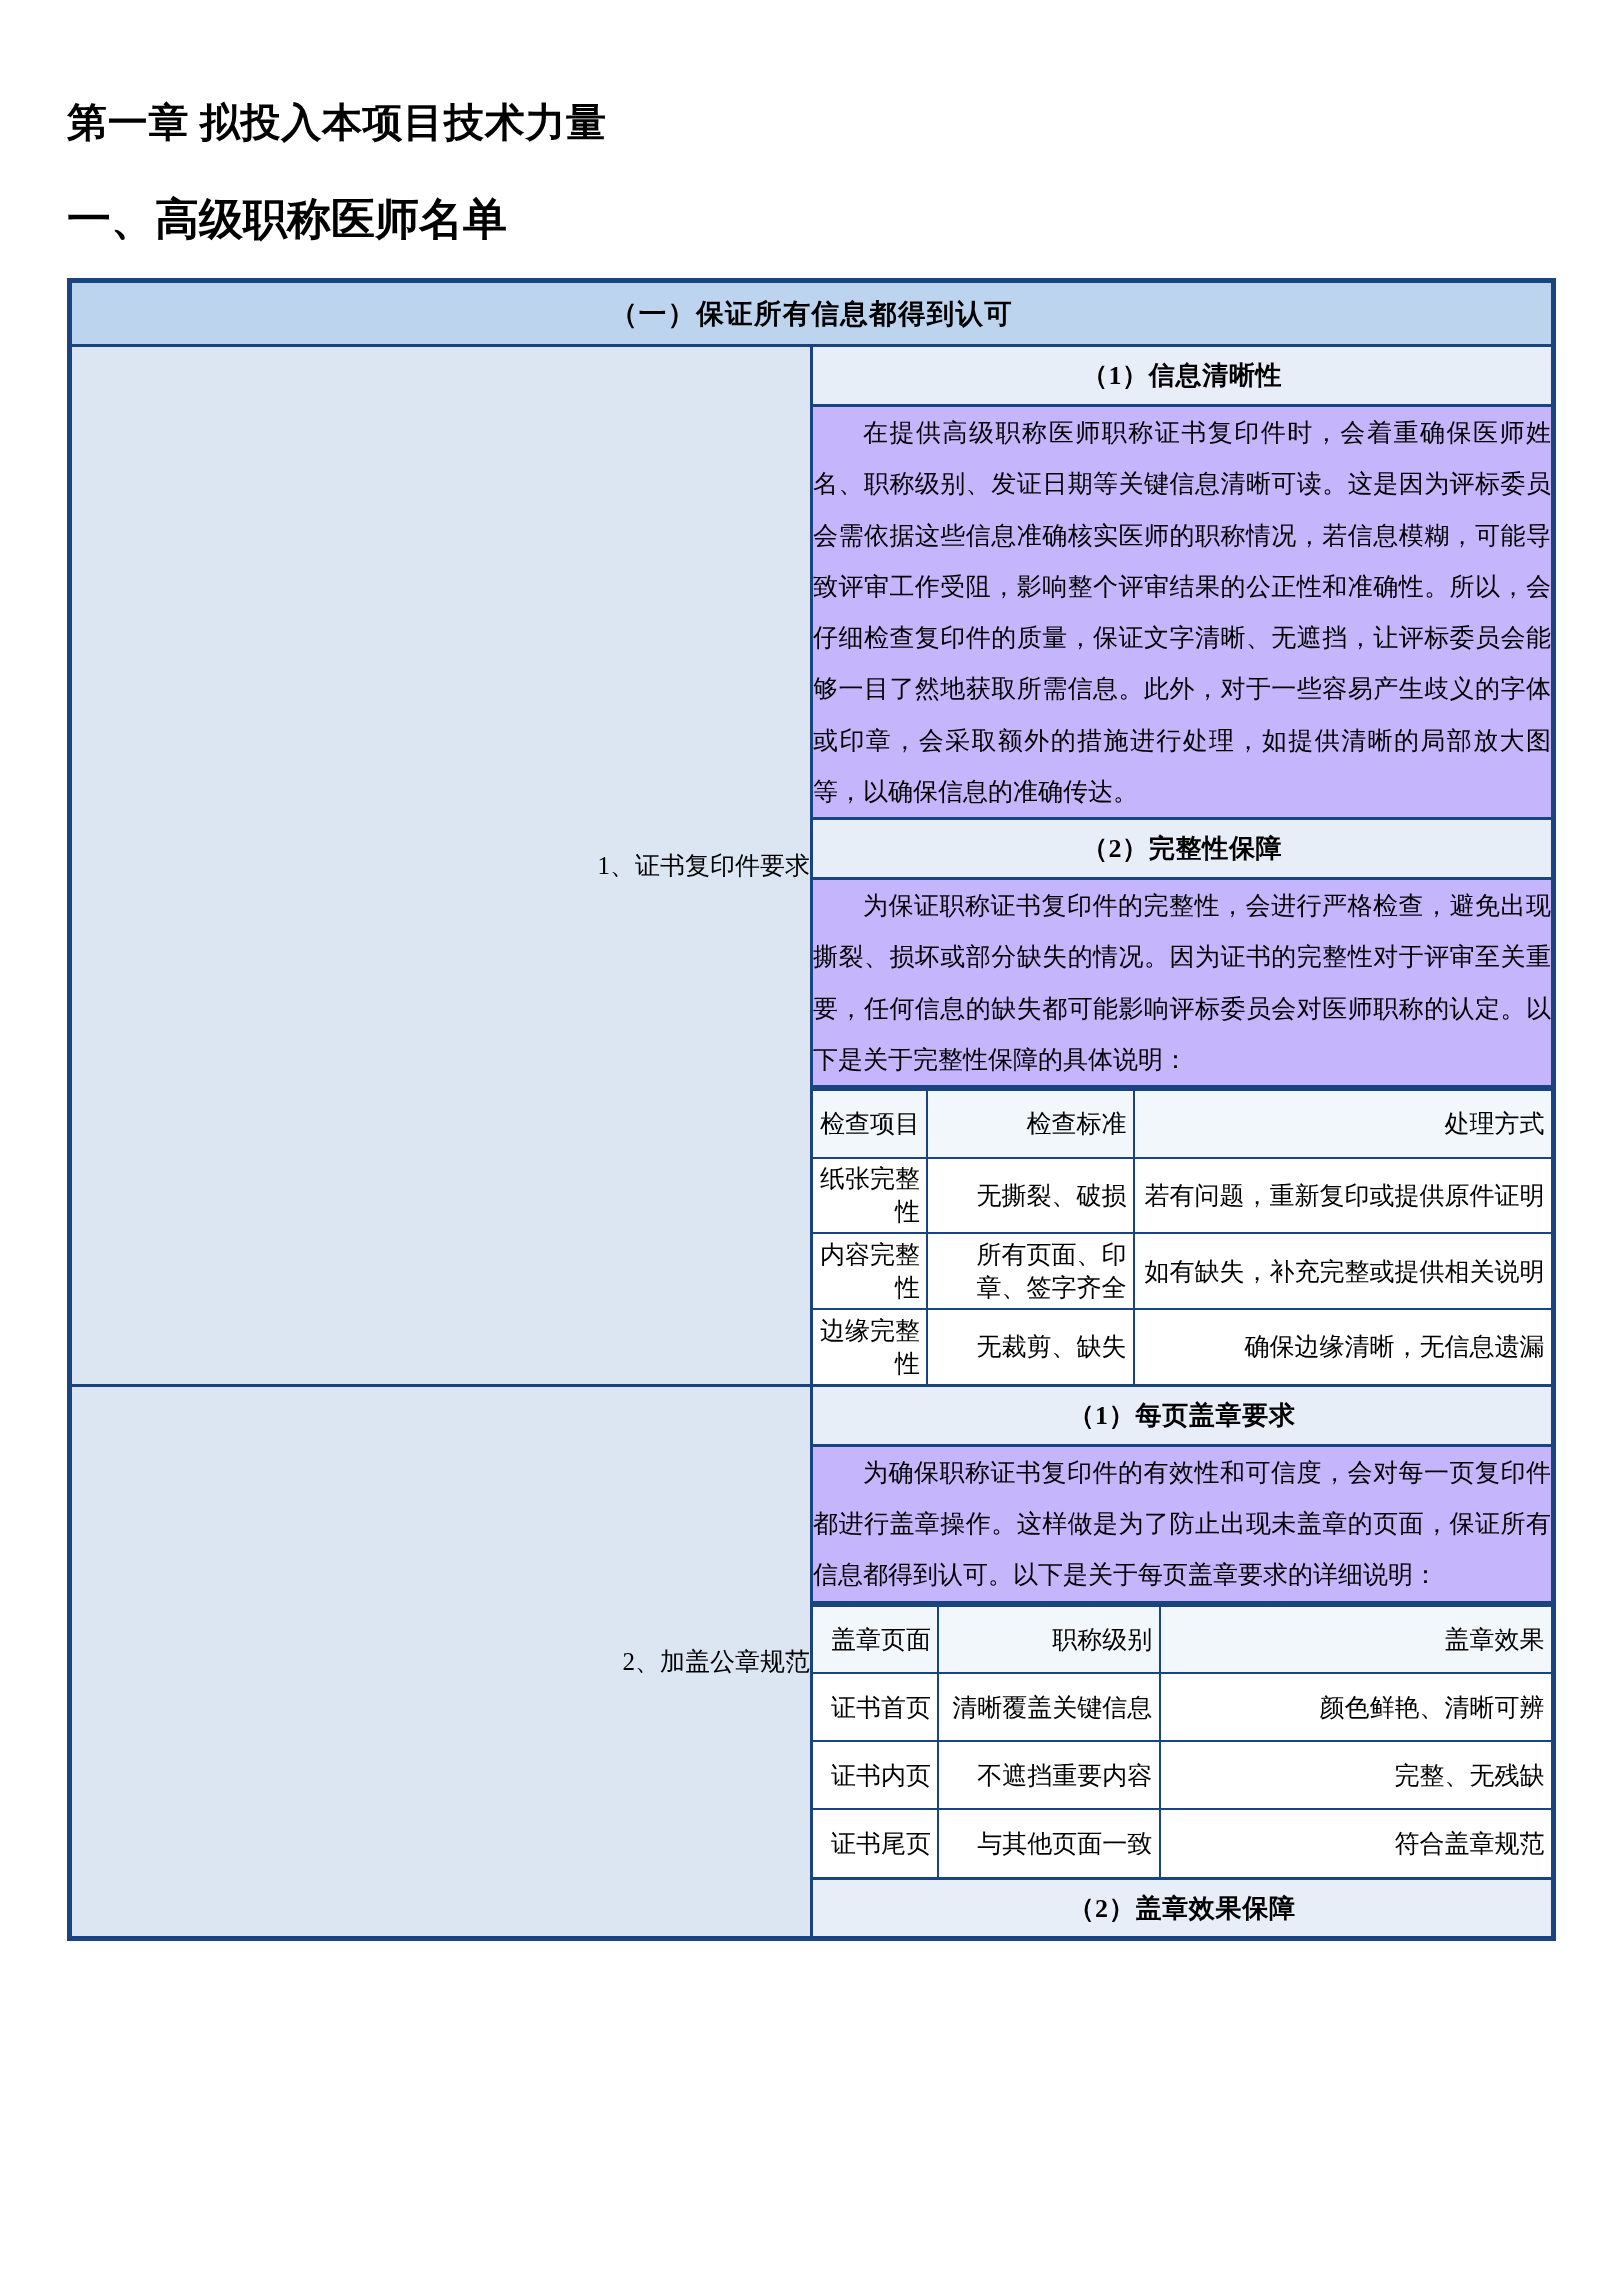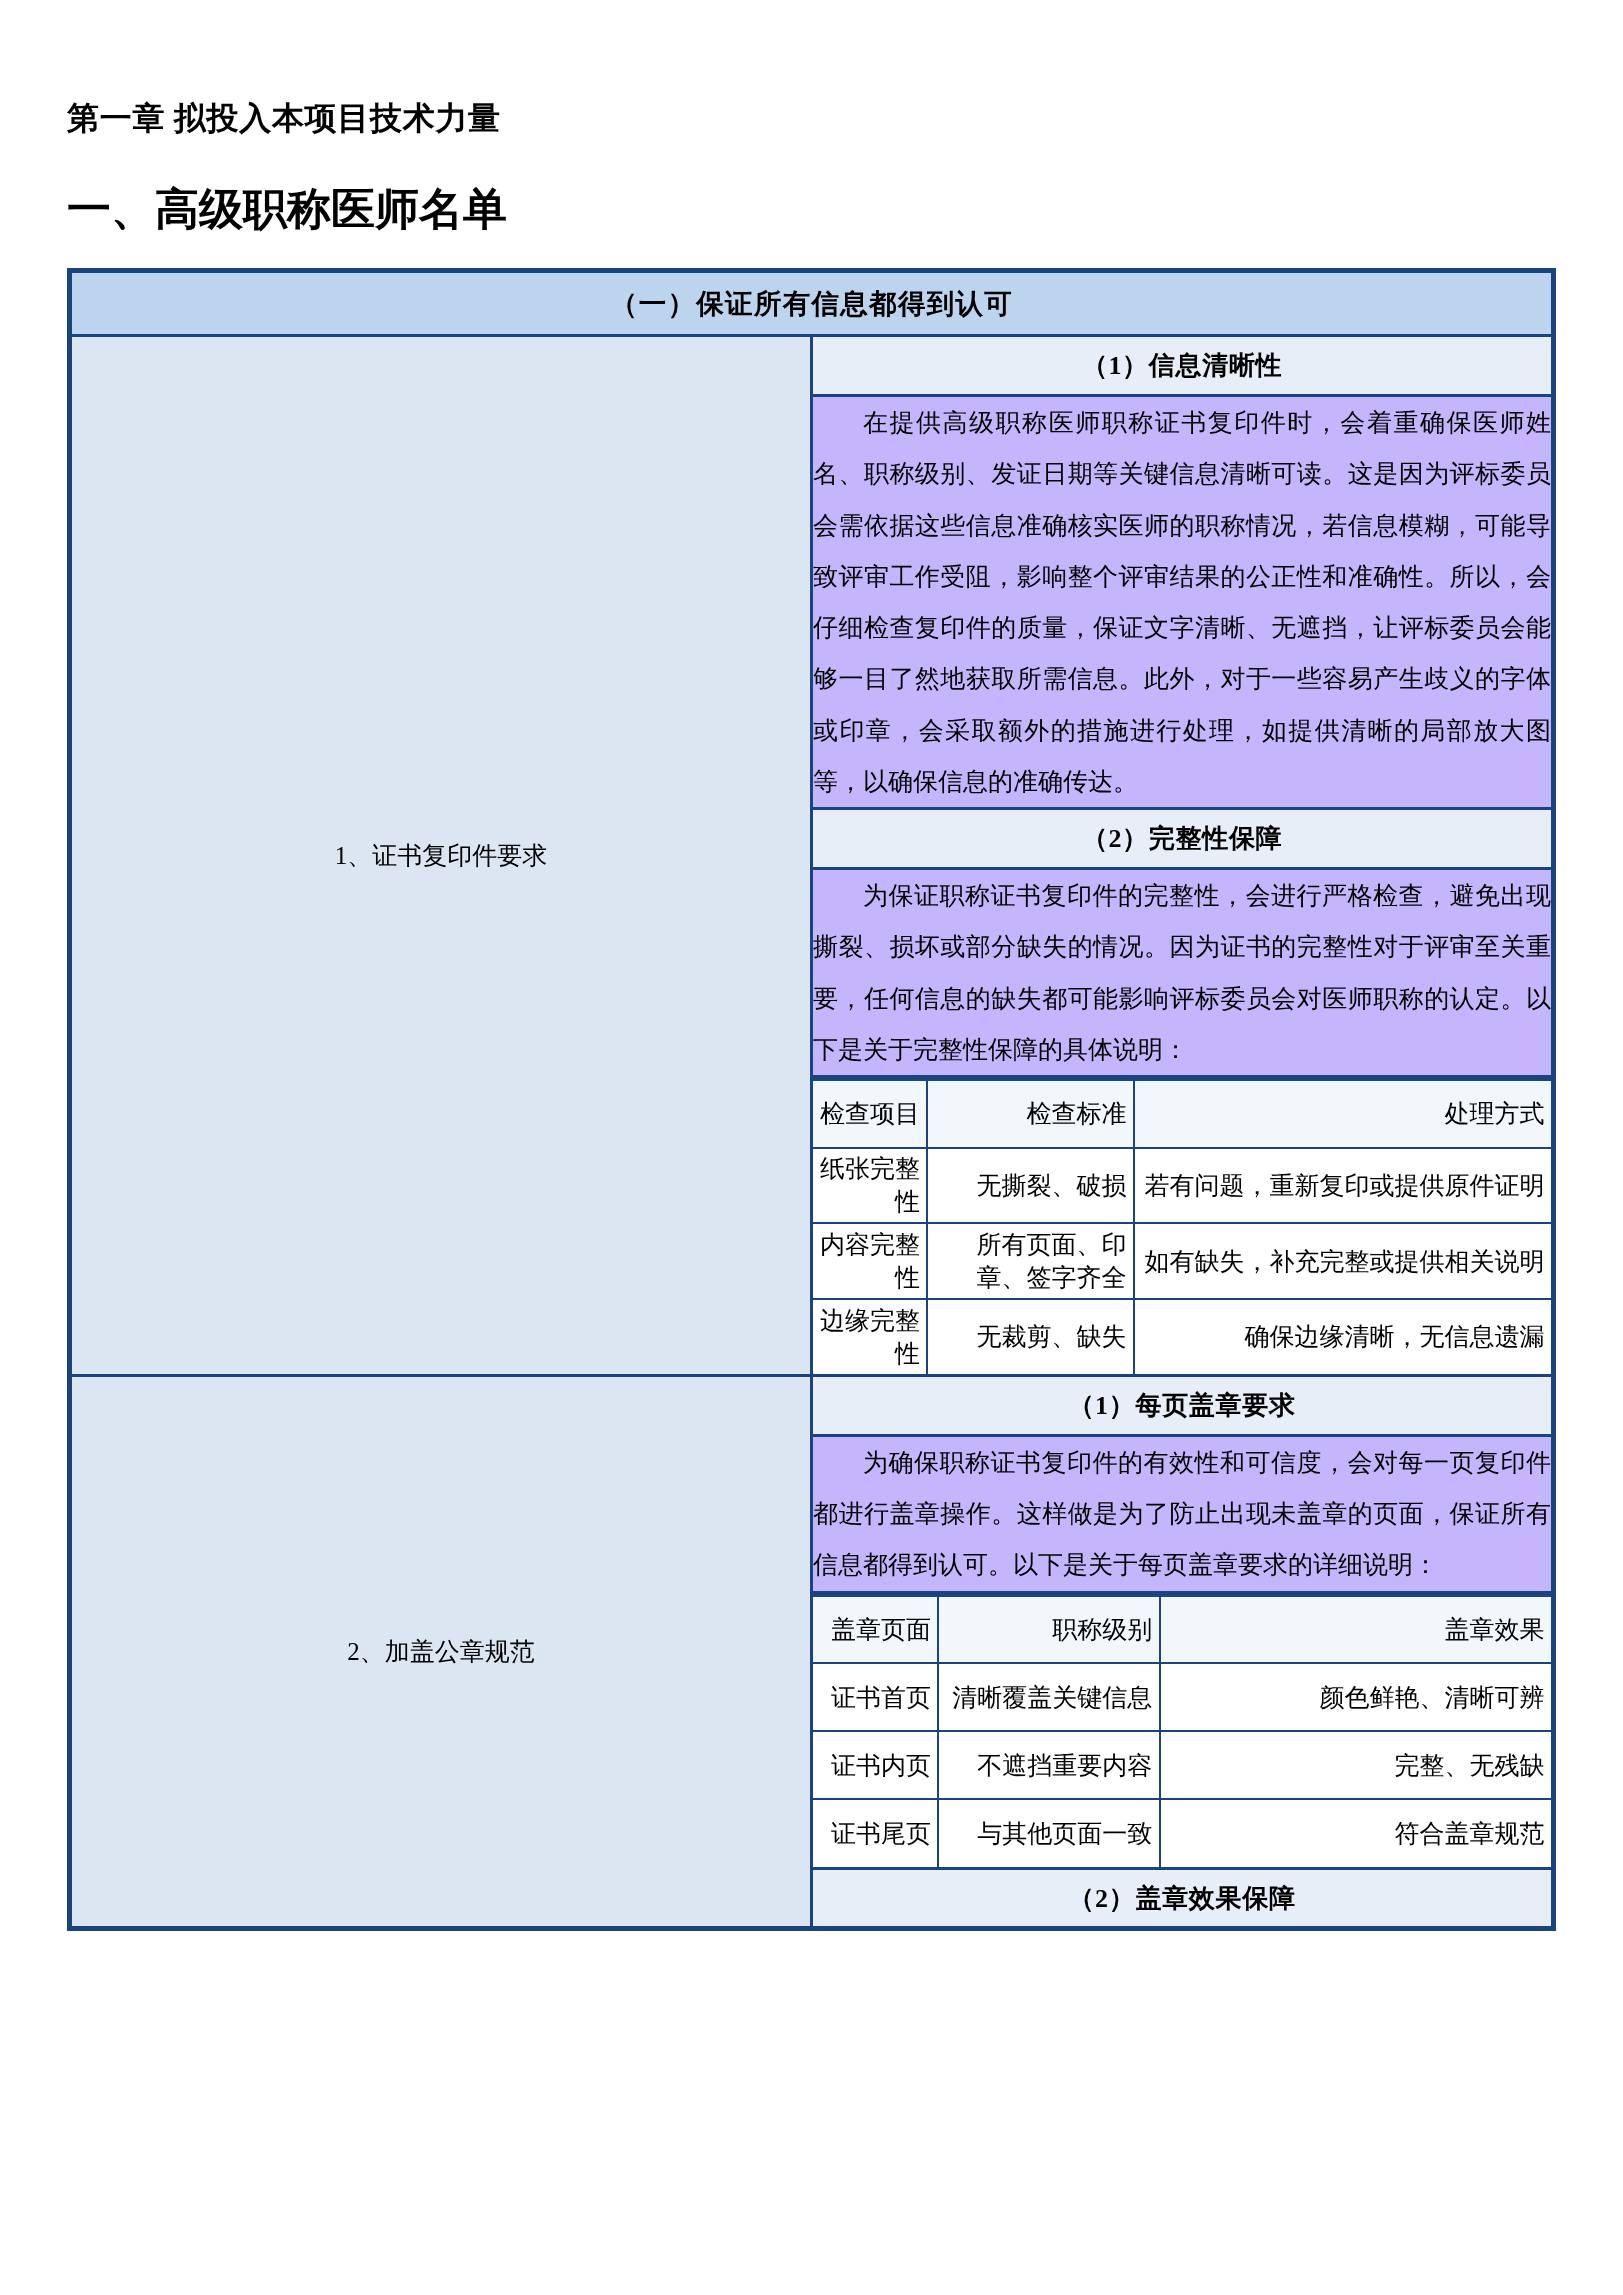--- a/index.html
+++ b/index.html
@@ -17,21 +17,21 @@
   }
   .page {
     width: 1623px;
     min-height: 2295px;
     padding: 98px 67px 0 67px;
     position: relative;
   }
 
   
   .h-chapter {
-    font-size: 32px;
+    font-size: 40px;
     font-weight: bold;
     letter-spacing: 0.7px;
     margin: 0 0 44px 0;
     line-height: 1.25;
   }
   .h-section {
     font-size: 33px;
     font-weight: bold;
     margin: 0 0 42px 0;
     line-height: 1.25;
@@ -65,21 +65,21 @@
     font-size: 27.5px;
     font-weight: bold;
     height: 65px;
     letter-spacing: 1.3px;
   }
 
   
   .left-label {
     width: 226px;
     background: #dce6f2;
-    text-align: center;
+    text-align: right;
     font-size: 25px;
     line-height: 1.75;
     padding: 6.5px 27.5px;
     vertical-align: middle;
   }
 
   
   .subhead {
     background: #e8eef7;
     text-align: center;

